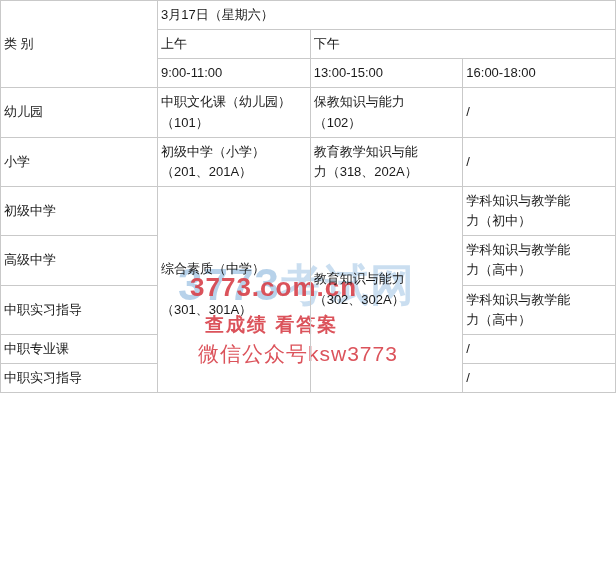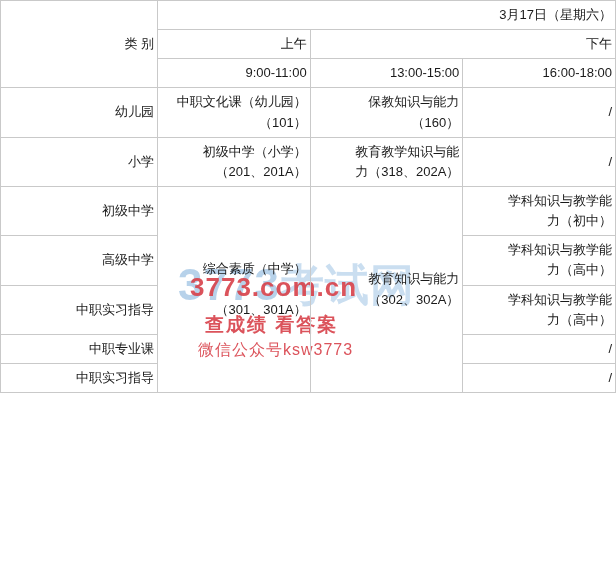--- a/index.html
+++ b/index.html
@@ -20,21 +20,21 @@
   }
   table.exam {
     border-collapse: collapse;
     width: 616px;
     table-layout: fixed;
     position: relative;
     z-index: 2;
   }
   table.exam td {
     border: 1px solid #c9c9c9;
-    text-align: right;
+    text-align: left;
     vertical-align: middle;
     font-size: 13px;
     line-height: 1.55;
     color: #1a1a1a;
     padding: 4px 3px;
     background: transparent;
   }
   td.label-col {
     width: 150px;
   }
@@ -96,21 +96,21 @@
     font-size: 19px;
     font-weight: bold;
     color: #d8414a;
     opacity: 0.9;
     letter-spacing: 2px;
     text-align: center;
   }
   .wm-red3 {
     left: 198px;
     top: 340px;
-    font-size: 16px;
+    font-size: 21px;
     color: #d8414a;
     opacity: 0.9;
     letter-spacing: 1px;
   }
 </style>
 </head>
 <body>
 
 <div id="page">
 
@@ -138,21 +138,21 @@
       </tr>
 
       <tr>
         <td class="label-col cat-label">幼儿园</td>
         <td class="col-am">
           <span class="nowrap-line">中职文化课（幼儿园）</span>
           <span class="nowrap-line">（101）</span>
         </td>
         <td class="col-pm1">
           <span class="nowrap-line">保教知识与能力</span>
-          <span class="nowrap-line">（160）</span>
+          <span class="nowrap-line">（102）</span>
         </td>
         <td class="col-pm2">/</td>
       </tr>
 
       <tr>
         <td class="label-col cat-label">小学</td>
         <td class="col-am">
           <span class="nowrap-line">初级中学（小学）</span>
           <span class="nowrap-line">（201、201A）</span>
         </td>

